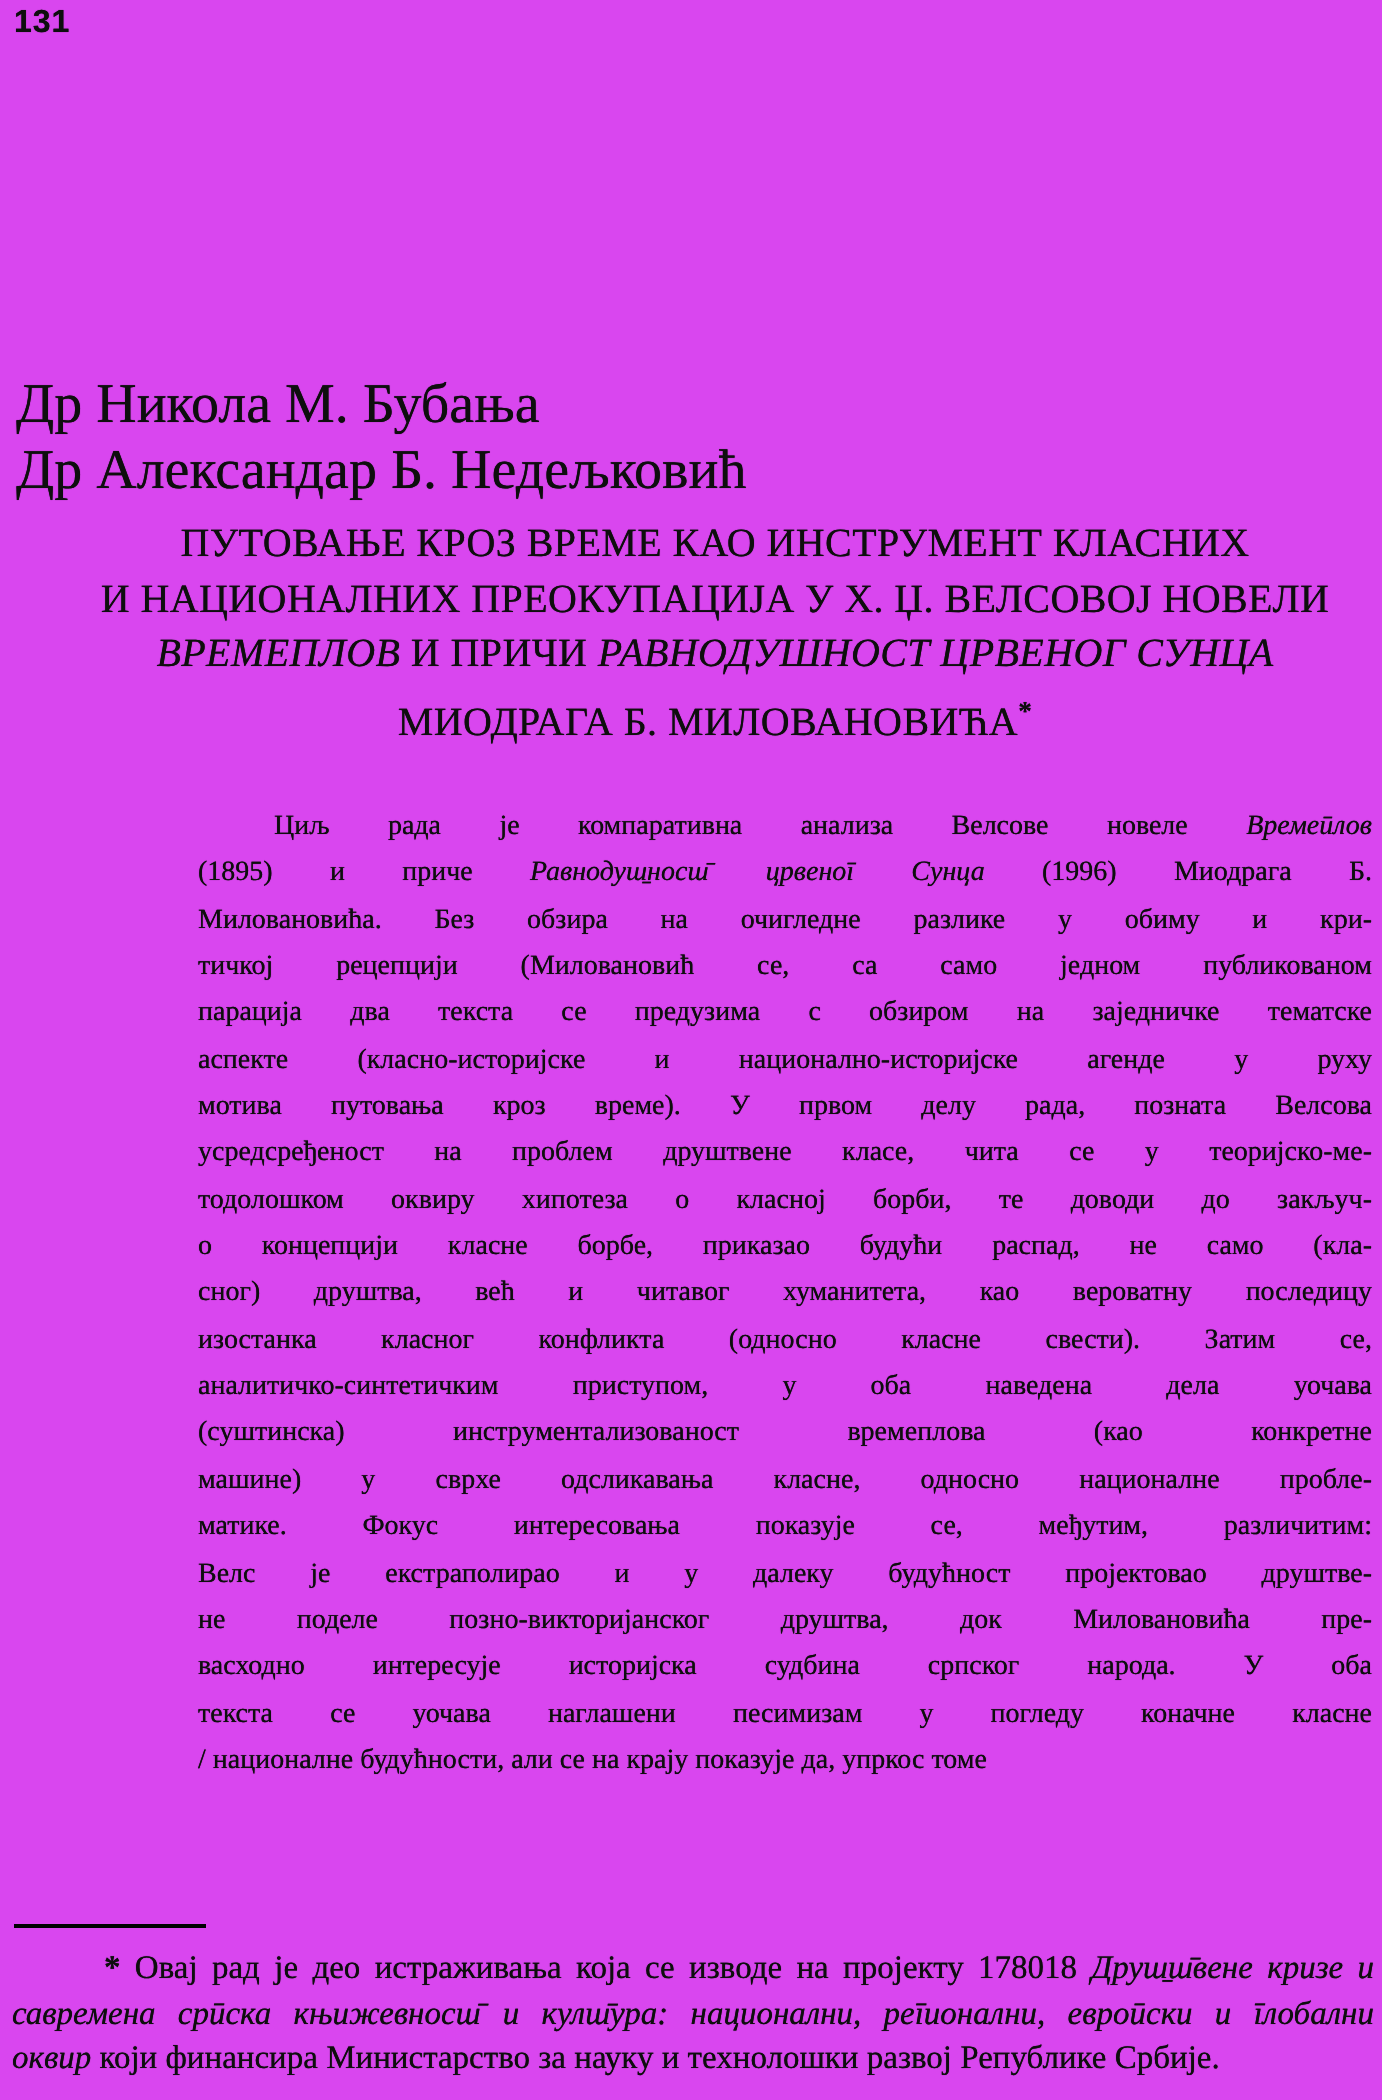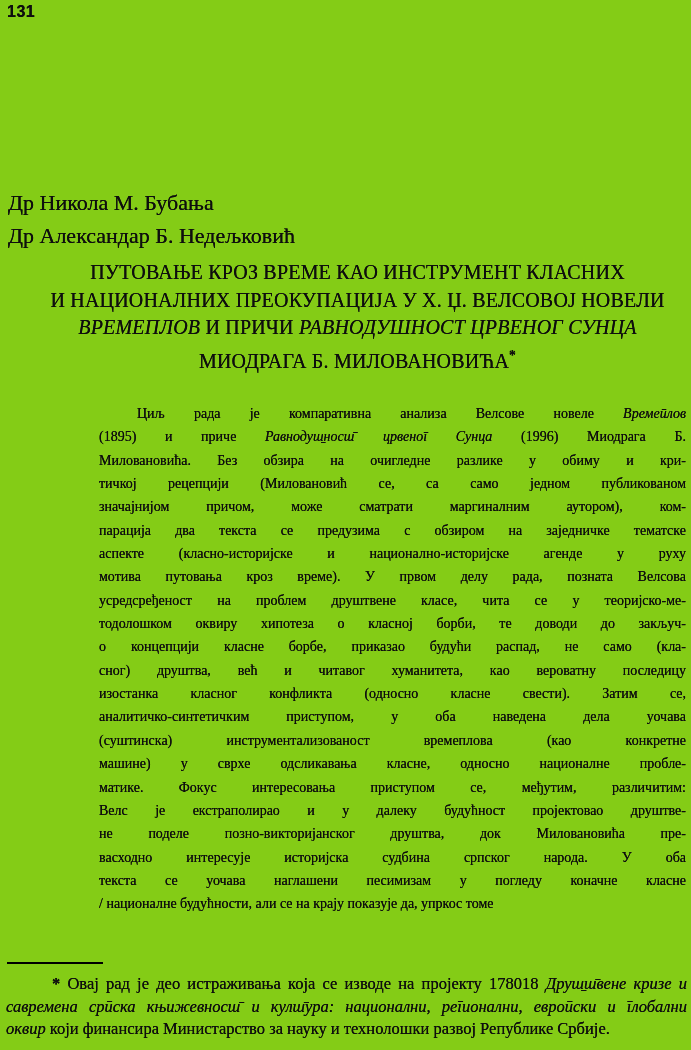--- a/index.html
+++ b/index.html
@@ -1,33 +1,33 @@
 <!DOCTYPE html>
 <html><head>
 <meta charset="utf-8">
 <style>
   html,body { margin:0; padding:0; background:#e8e8e8; }
   .page {
     position:relative; width:691px; height:1050px; margin:0 auto;
-    background:#84cc16; color:#0e0e0e; overflow:hidden;
+    background:#d946ef; color:#0e0e0e; overflow:hidden;
     font-family:"Liberation Serif", serif;
     text-shadow:0 0 0.35px currentColor;
   }
   .page-number {
     position:absolute; left:7px; top:3px;
     font-family:"Liberation Sans", sans-serif; font-weight:bold;
     font-size:16px; letter-spacing:0.5px;
   }
   .udc {
     position:absolute; top:5px; right:5px; text-align:right;
     font-size:16.5px; line-height:18.5px;
   }
   .authors {
     position:absolute; left:8px; top:186px;
-    font-size:22px; line-height:33px;
+    font-size:28px; line-height:33px;
   }
   .title-block {
     position:absolute; left:0; right:0; top:259px;
     font-size:20px; line-height:27.5px; letter-spacing:0.2px;
   }
   .title-block .line { text-align:center; text-align-last:center;padding-left:24px; }
   .abstract {
     position:absolute; left:99px; width:587px; top:402px;
     font-size:14px; line-height:23.35px;
   }
@@ -65,33 +65,32 @@
       <div class="line"><span>И НАЦИОНАЛНИХ ПРЕОКУПАЦИЈА У Х. Џ. ВЕЛСОВОЈ НОВЕЛИ</span></div>
       <div class="line"><span class="it">ВРЕМЕПЛОВ</span><span> И ПРИЧИ </span><span class="it">РАВНОДУШНОСТ ЦРВЕНОГ СУНЦА</span></div>
       <div class="line"><span>МИОДРАГА Б. МИЛОВАНОВИЋА</span><span class="bd sup">*</span></div>
     </div>
 
   <div class="abstract">
       <div class="line ind"><span>Циљ рада је компаративна анализа Велсове новеле </span><span class="it">Времеūлов</span></div>
       <div class="line"><span>(1895) и приче </span><span class="it">Равнодуш̱носш̄ црвеноī Сунца</span><span> (1996) Миодрага Б.</span></div>
       <div class="line"><span>Миловановића. Без обзира на очигледне разлике у обиму и кри-</span></div>
       <div class="line"><span>тичкој рецепцији (Миловановић се, са само једном публикованом</span></div>
-      <div class="line"><span>значајнијом причом, може сматрати маргиналним аутором), ком-</span></div>
       <div class="line"><span>парација два текста се предузима с обзиром на заједничке тематске</span></div>
       <div class="line"><span>аспекте (класно-историјске и национално-историјске агенде у руху</span></div>
       <div class="line"><span>мотива путовања кроз време). У првом делу рада, позната Велсова</span></div>
       <div class="line"><span>усредсређеност на проблем друштвене класе, чита се у теоријско-ме-</span></div>
       <div class="line"><span>тодолошком оквиру хипотеза о класној борби, те доводи до закључ-</span></div>
       <div class="line"><span>о концепцији класне борбе, приказао будући распад, не само (кла-</span></div>
       <div class="line"><span>сног) друштва, већ и читавог хуманитета, као вероватну последицу</span></div>
       <div class="line"><span>изостанка класног конфликта (односно класне свести). Затим се,</span></div>
       <div class="line"><span>аналитичко-синтетичким приступом, у оба наведена дела уочава</span></div>
       <div class="line"><span>(суштинска) инструментализованост времеплова (као конкретне</span></div>
       <div class="line"><span>машине) у сврхе одсликавања класне, односно националне пробле-</span></div>
-      <div class="line"><span>матике. Фокус интересовања приступом се, међутим, различитим:</span></div>
+      <div class="line"><span>матике. Фокус интересовања показује се, међутим, различитим:</span></div>
       <div class="line"><span>Велс је екстраполирао и у далеку будућност пројектовао друштве-</span></div>
       <div class="line"><span>не поделе позно-викторијанског друштва, док Миловановића пре-</span></div>
       <div class="line"><span>васходно интересује историјска судбина српског народа. У оба</span></div>
       <div class="line"><span>текста се уочава наглашени песимизам у погледу коначне класне</span></div>
       <div class="line last"><span>/ националне будућности, али се на крају показује да, упркос томе</span></div>
     </div>
 
   <div class="fn-sep"></div>
 
   <div class="footnote">

